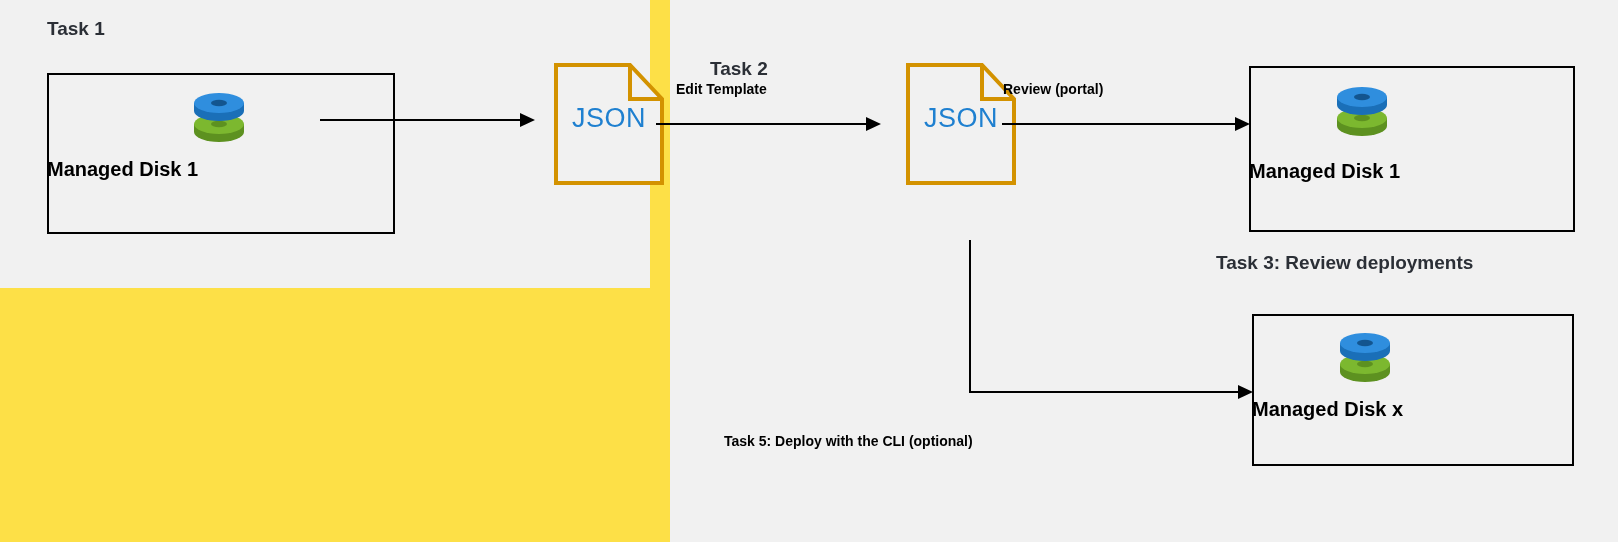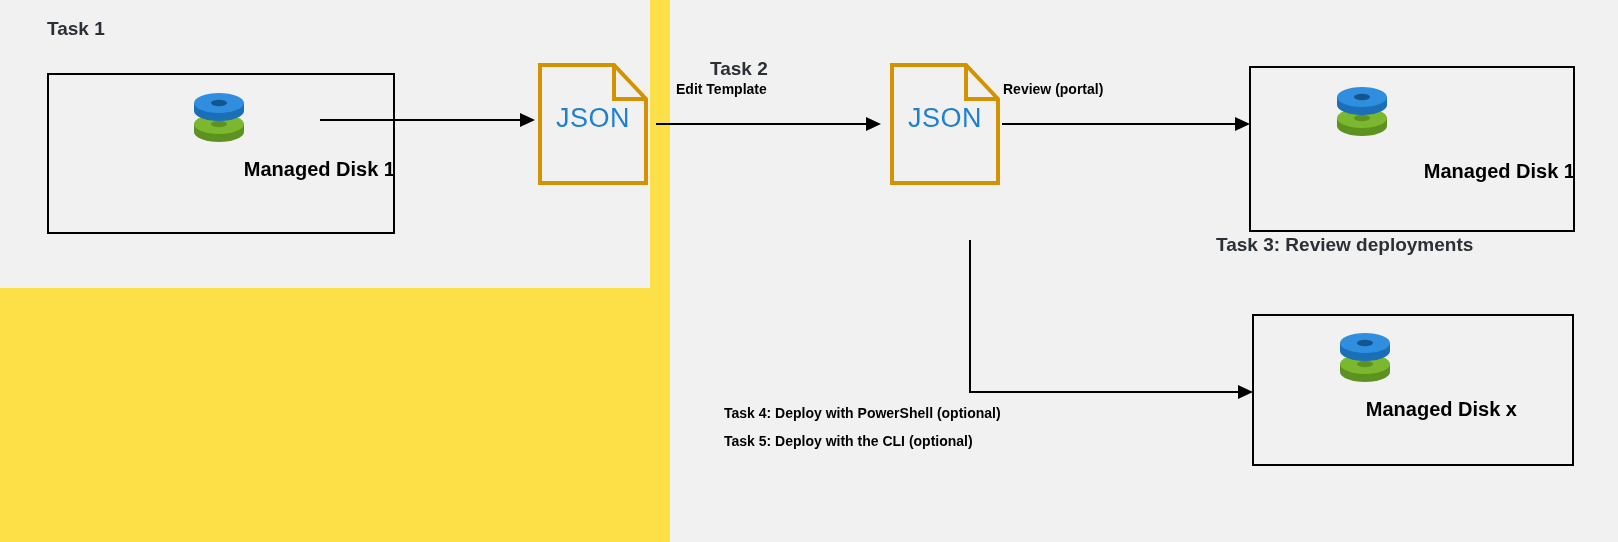--- a/index.html
+++ b/index.html
@@ -44,35 +44,36 @@
     font-weight: bold;
     font-size: 14px;
     white-space: nowrap;
   }
   .label-box {
     position: absolute;
     color: #000000;
     font-weight: bold;
     font-size: 20px;
     white-space: nowrap;
-    text-align: right;
+    text-align: left;
   }
 
   
   .disk-icon {
     position: absolute;
     width: 58px;
     height: 56px;
   }
 
   
   .doc-icon {
     position: absolute;
     width: 110px;
     height: 122px;
+    margin-left: 16px;
   }
   .doc-icon .json-text {
     position: absolute;
     left: 0;
     top: 40px;
     width: 100%;
     text-align: center;
     font-size: 27px;
     color: #1f80d0;
     font-family: "Liberation Sans", sans-serif;
@@ -169,21 +170,21 @@
       <ellipse cx="29" cy="34" rx="8" ry="3.2" fill="#5d9120"></ellipse>
       <ellipse cx="29" cy="21" rx="25" ry="10" fill="#1a6fb8"></ellipse>
       <rect x="4" y="13" width="50" height="8" fill="#1a6fb8"></rect>
       <ellipse cx="29" cy="13" rx="25" ry="10" fill="#2f8ede"></ellipse>
       <ellipse cx="29" cy="13" rx="8" ry="3.2" fill="#13558f"></ellipse>
     </svg>
   </div>
 
   <div class="label-box" style="left:1249px; top:160px; width:326px;">Managed Disk 1</div>
 
-  <div class="task-heading" style="left:1216px; top:234px;">Task 3: Review deployments</div>
+  <div class="task-heading" style="left:1216px; top:252px;">Task 3: Review deployments</div>
 
   <svg class="conn" style="left:960px; top:240px; width:300px; height:160px;" viewBox="0 0 300 160">
     <polyline points="10,0 10,152 278,152"></polyline>
     <polygon class="arrowhead" points="278,145 293,152 278,159"></polygon>
   </svg>
 
   <div class="box" style="left:1252px; top:314px; width:322px; height:152px;"></div>
 
   <div class="disk-icon" style="left:1336px; top:330px;">
     <svg viewBox="0 0 58 56" width="58" height="56">
@@ -193,17 +194,16 @@
       <ellipse cx="29" cy="34" rx="8" ry="3.2" fill="#5d9120"></ellipse>
       <ellipse cx="29" cy="21" rx="25" ry="10" fill="#1a6fb8"></ellipse>
       <rect x="4" y="13" width="50" height="8" fill="#1a6fb8"></rect>
       <ellipse cx="29" cy="13" rx="25" ry="10" fill="#2f8ede"></ellipse>
       <ellipse cx="29" cy="13" rx="8" ry="3.2" fill="#13558f"></ellipse>
     </svg>
   </div>
 
   <div class="label-box" style="left:1252px; top:398px; width:265px;">Managed Disk x</div>
 
-  <div class="label-black" style="left:724px; top:405px;">Task 4: Deploy with PowerShell (optional)</div>
 
   <div class="label-black" style="left:724px; top:433px;">Task 5: Deploy with the CLI (optional)</div>
 
 </div>
 
 </body></html>

